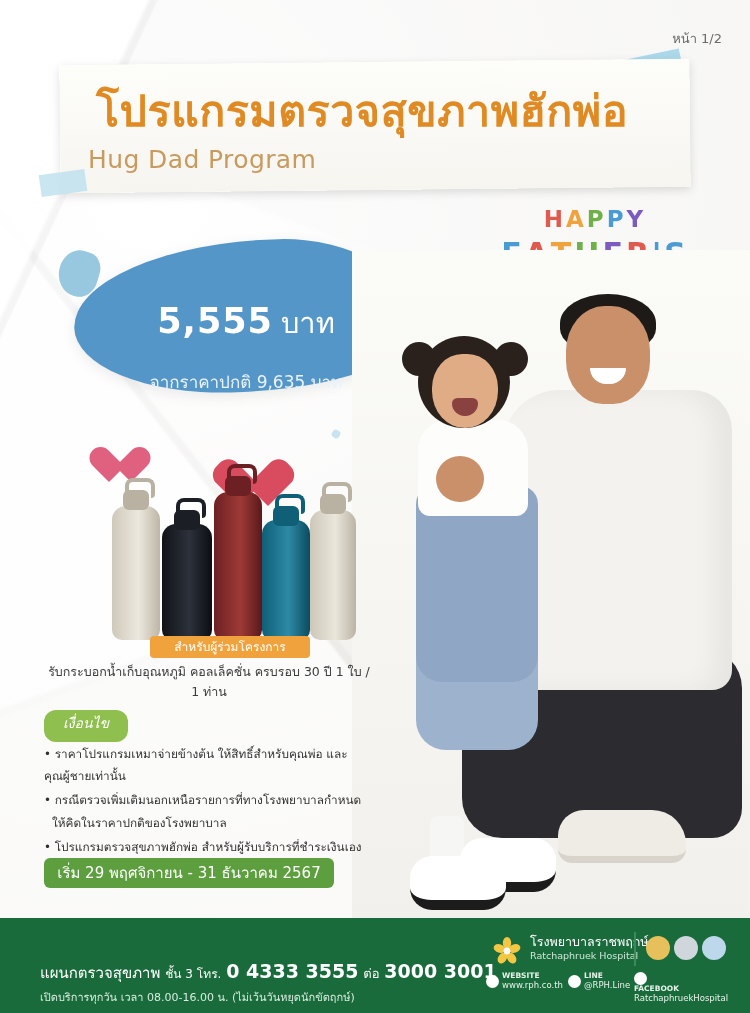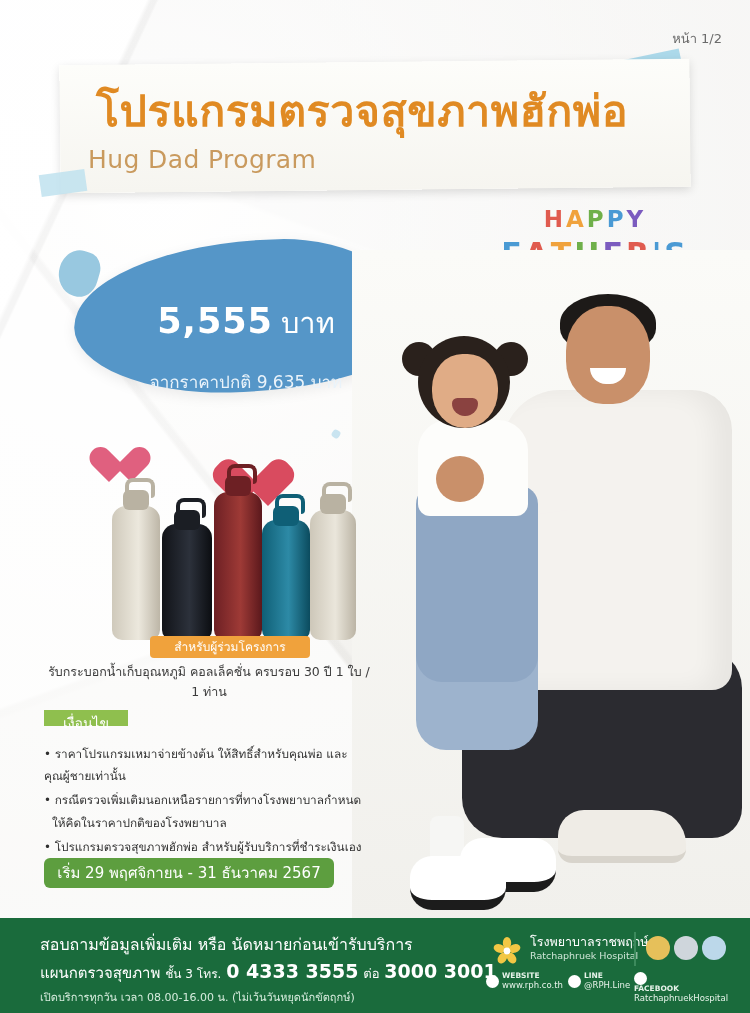--- a/index.html
+++ b/index.html
@@ -134,22 +134,22 @@
   .gift-label{
     position:absolute;left:150px;top:636px;width:160px;height:22px;
     background:#f0a23c;border-radius:4px;text-align:center;color:#fff;font-size:12px;line-height:22px;
   }
   .gift-desc{
     position:absolute;left:44px;top:662px;width:330px;text-align:center;
     font-size:12.5px;color:#3c3c3c;
   }
   
   .cond-tag{
-    position:absolute;left:44px;top:710px;width:84px;height:16px;
-    background:#8fbf4e;border-radius:0;color:#fff;font-size:14px;text-align:center;line-height:26px;
+    position:absolute;left:44px;top:710px;width:84px;height:32px;
+    background:#8fbf4e;border-radius:12px;color:#fff;font-size:14px;text-align:center;line-height:26px;font-style:italic;
   }
   .cond-list{
     position:absolute;left:44px;top:744px;width:320px;
     font-size:11.8px;color:#2f2f2f;line-height:1.85;
   }
   .cond-list div{margin-bottom:2px;}
   .date-pill{
     position:absolute;left:44px;top:858px;width:290px;height:30px;
     background:#5d9e3f;border-radius:6px;color:#fff;font-size:15px;text-align:center;line-height:30px;
   }
@@ -270,21 +270,20 @@
   <div class="cond-tag">เงื่อนไข</div>
   <div class="cond-list">
     <div>• ราคาโปรแกรมเหมาจ่ายข้างต้น ให้สิทธิ์สำหรับคุณพ่อ และคุณผู้ชายเท่านั้น</div>
     <div>• กรณีตรวจเพิ่มเติมนอกเหนือรายการที่ทางโรงพยาบาลกำหนด</div>
     <div style="padding-left:8px;">ให้คิดในราคาปกติของโรงพยาบาล</div>
     <div>• โปรแกรมตรวจสุขภาพฮักพ่อ สำหรับผู้รับบริการที่ชำระเงินเองเท่านั้น</div>
   </div>
   <div class="date-pill">เริ่ม 29 พฤศจิกายน - 31 ธันวาคม 2567</div>
 
   <div class="footer">
-    <div class="l1">สอบถามข้อมูลเพิ่มเติม หรือ นัดหมายก่อนเข้ารับบริการ</div>
     <div class="l2">
       <span>แผนกตรวจสุขภาพ</span>
       <span style="font-size:12px;">ชั้น 3 โทร.</span>
       <b>0 4333 3555</b>
       <span style="font-size:13px;">ต่อ</span>
       <b>3000 3001</b>
     </div>
     <div class="l3">เปิดบริการทุกวัน เวลา 08.00-16.00 น. (ไม่เว้นวันหยุดนักขัตฤกษ์)</div>
 
     <div class="logo-box">

